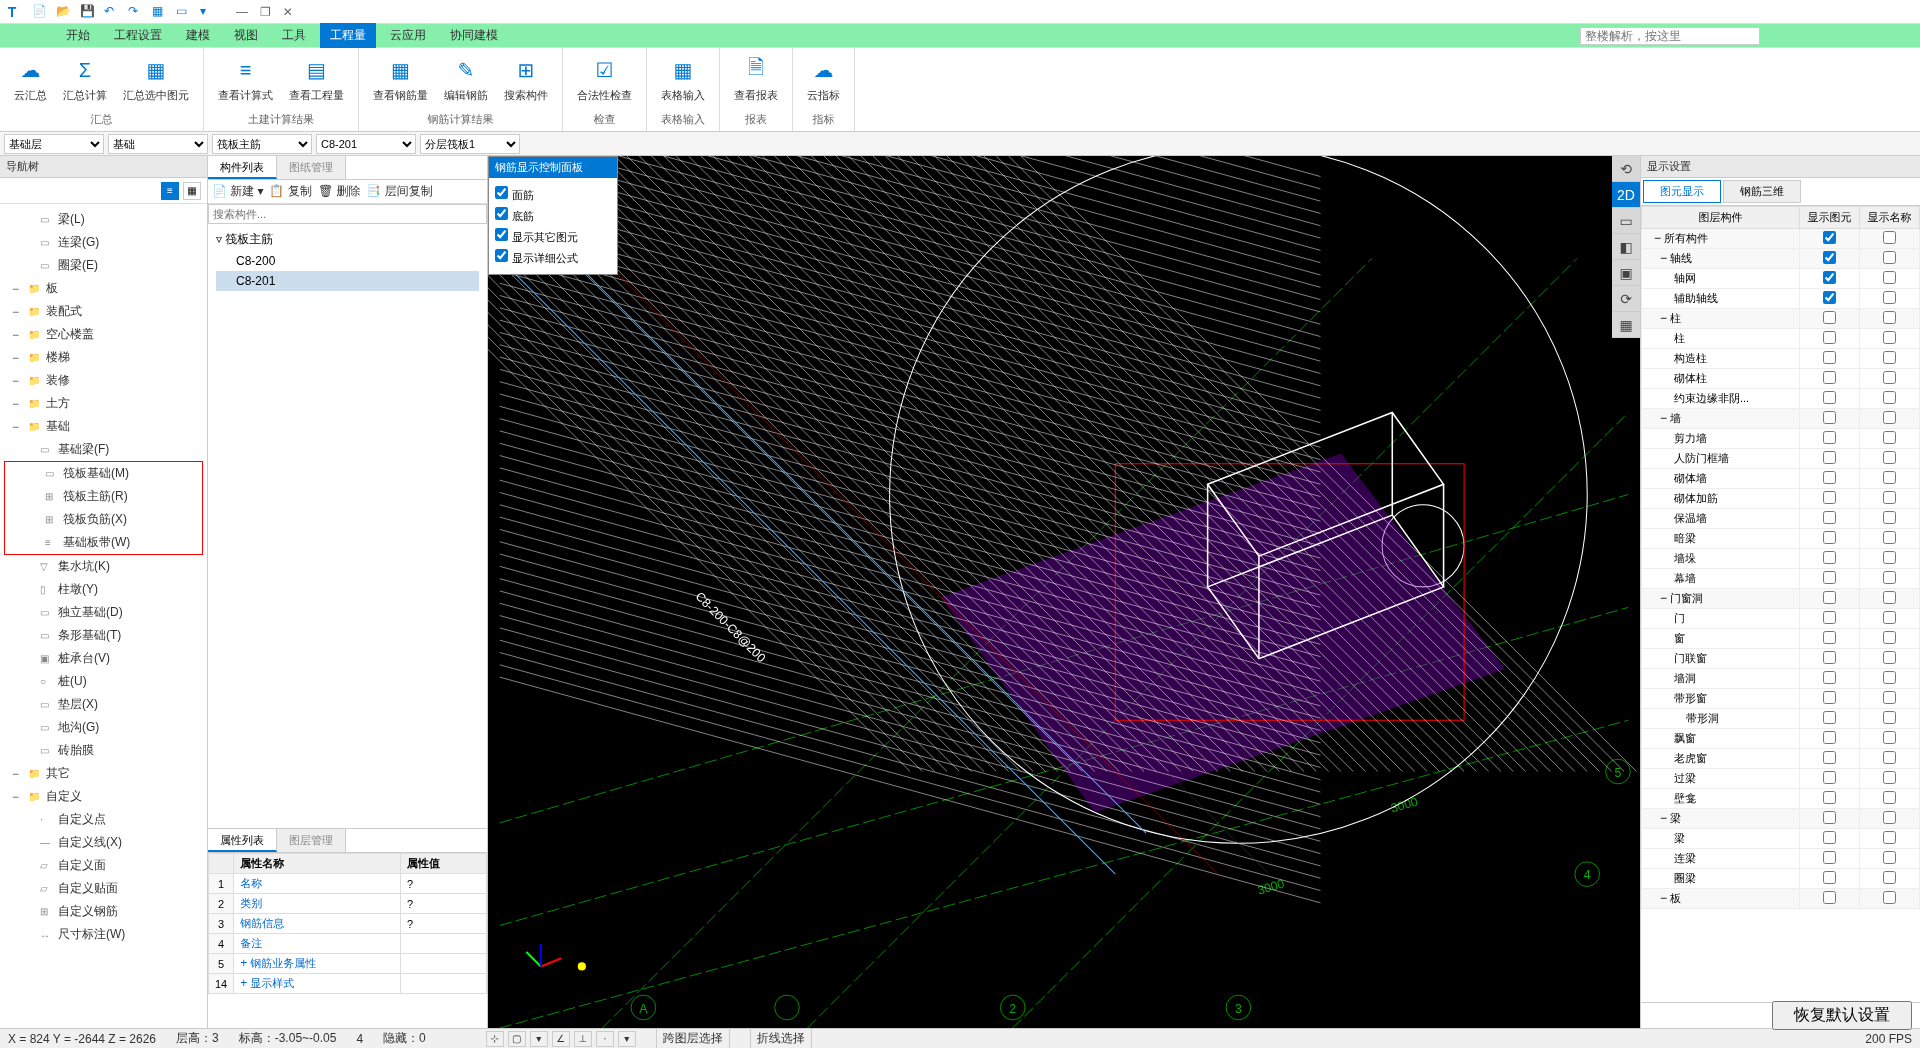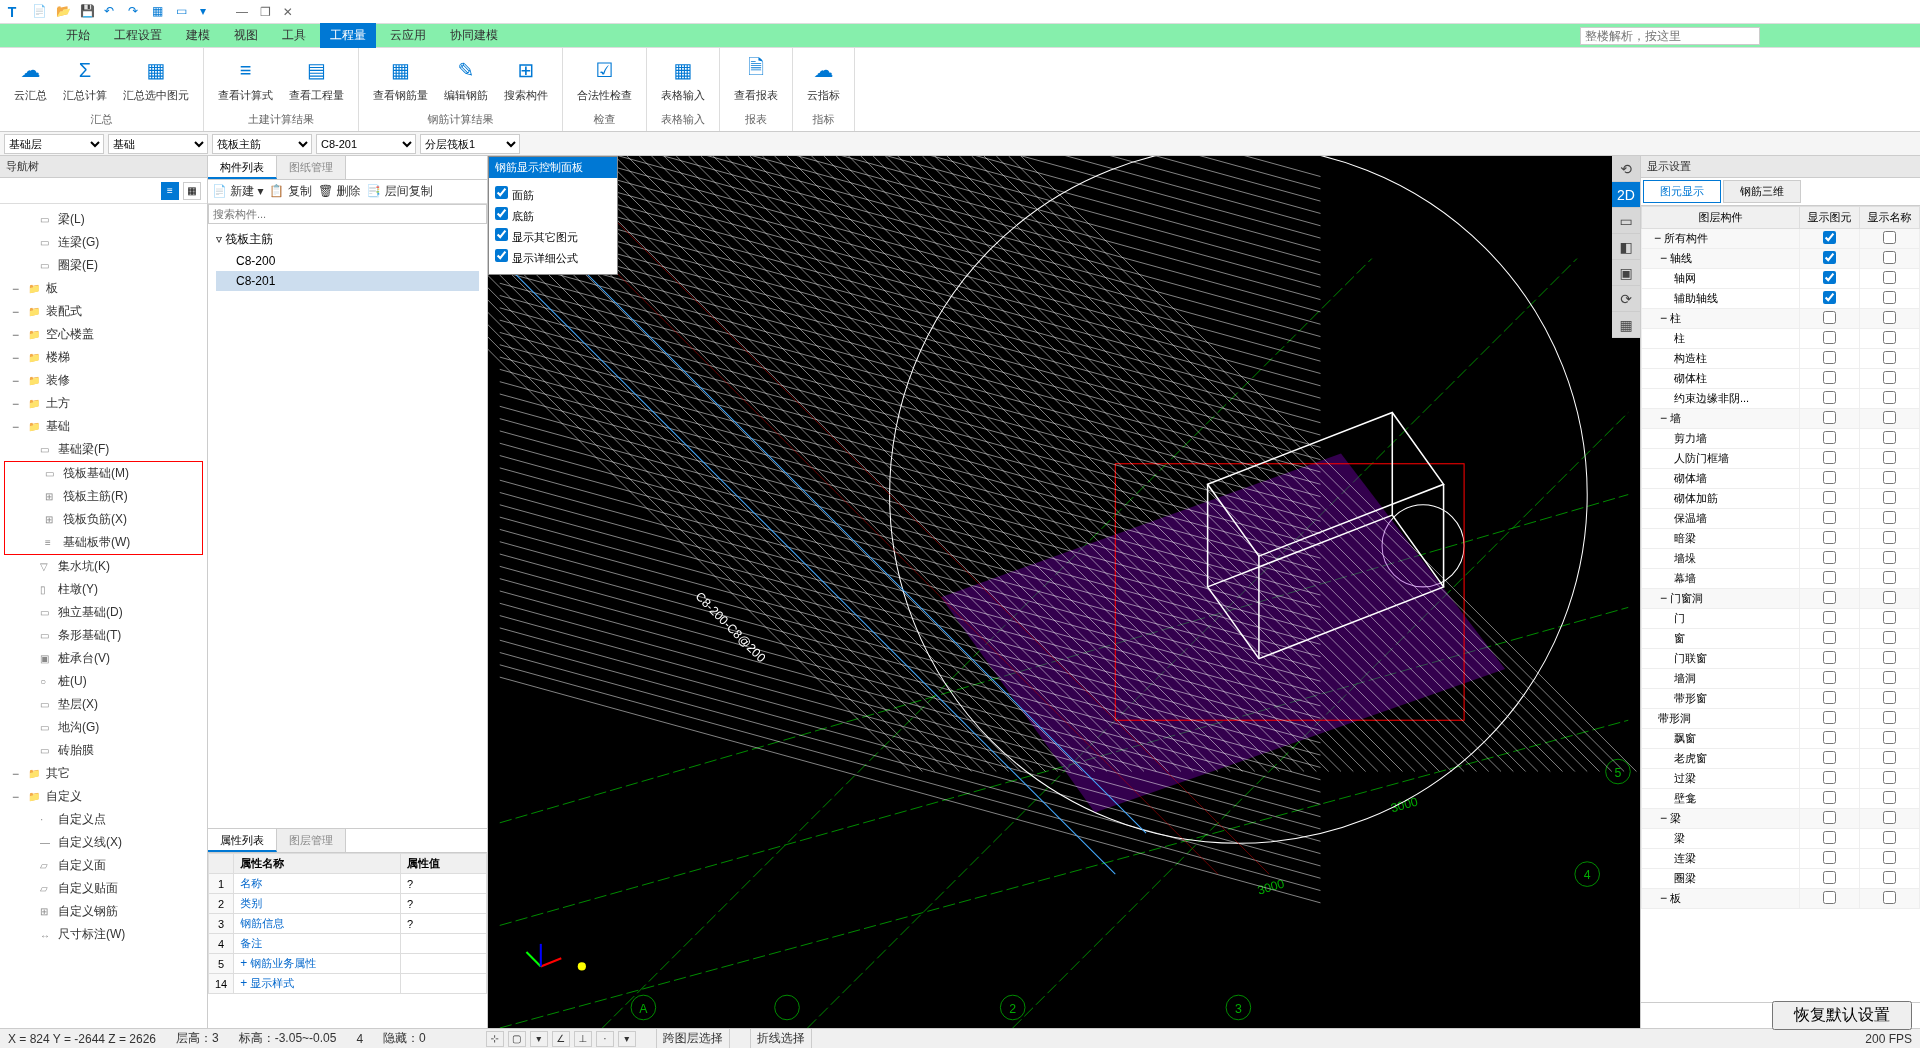--- a/index.html
+++ b/index.html
@@ -831,21 +831,21 @@
               <td style="padding-left:32px">墙洞</td>
               <td class="chk"><input type="checkbox" style=""></td>
               <td class="chk"><input type="checkbox" style=""></td>
             </tr>
             <tr>
               <td style="padding-left:32px">带形窗</td>
               <td class="chk"><input type="checkbox" style=""></td>
               <td class="chk"><input type="checkbox" style=""></td>
             </tr>
             <tr>
-              <td style="padding-left:16px">带形洞</td>
+              <td style="padding-left:44px">带形洞</td>
               <td class="chk"><input type="checkbox" style=""></td>
               <td class="chk"><input type="checkbox" style=""></td>
             </tr>
             <tr>
               <td style="padding-left:32px">飘窗</td>
               <td class="chk"><input type="checkbox" style=""></td>
               <td class="chk"><input type="checkbox" style=""></td>
             </tr>
             <tr>
               <td style="padding-left:32px">老虎窗</td>

